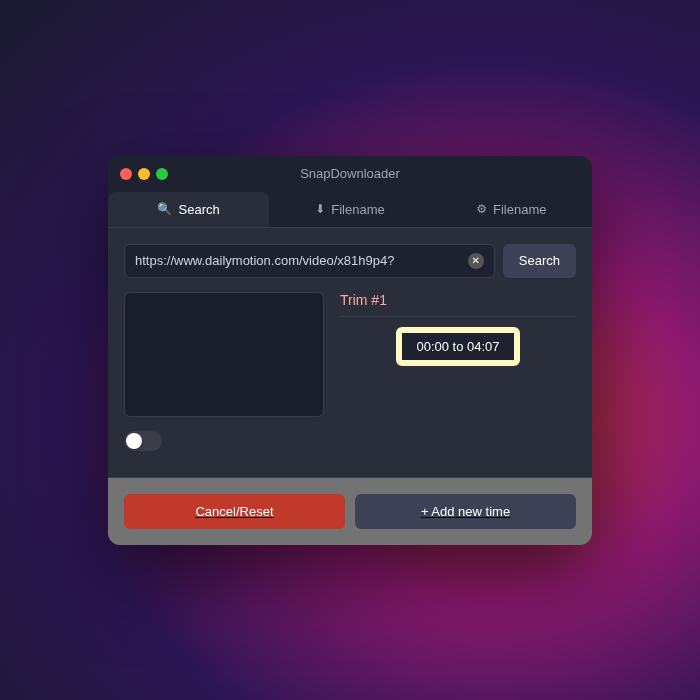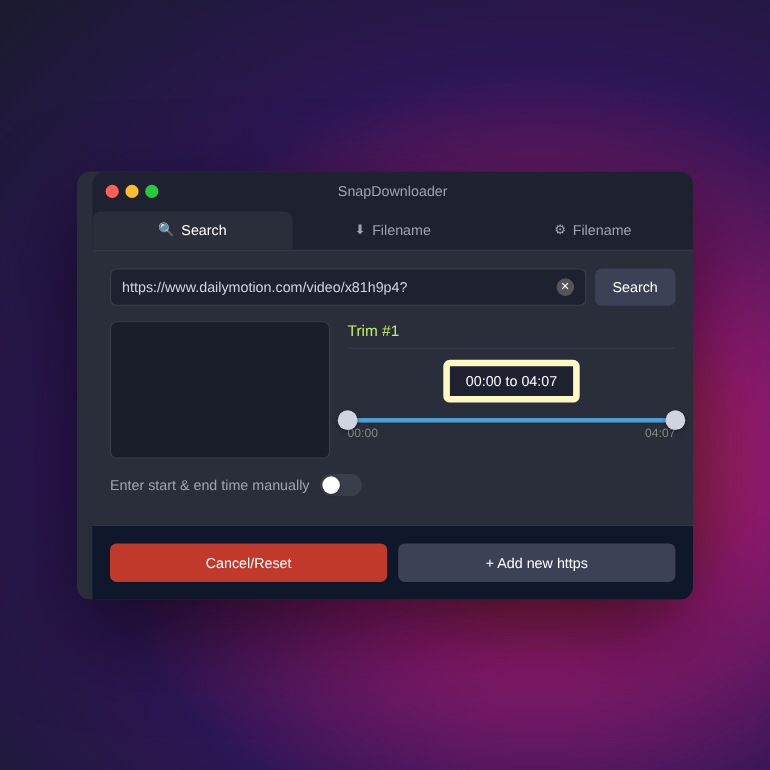--- a/index.html
+++ b/index.html
@@ -9,26 +9,25 @@
       height: 700px;
       background: radial-gradient(ellipse at 70% 60%, #c0392b 0%, #8e1a6e 30%, #2c1654 60%, #1a1a2e 100%);
       display: flex;
       align-items: center;
       justify-content: center;
       font-family: -apple-system, BlinkMacSystemFont, 'Segoe UI', sans-serif;
       overflow: hidden;
     }
 
     .window {
-      width: 560px;
+      width: 484px;
       background: #2a2d3a;
       border-radius: 12px;
       box-shadow: 0 30px 80px rgba(0,0,0,0.6);
       overflow: hidden;
-      padding-left: 14px;
     }
 
     .titlebar {
       background: #1e2130;
       height: 36px;
       display: flex;
       align-items: center;
       justify-content: center;
       position: relative;
       border-radius: 12px 12px 0 0;
@@ -159,21 +158,21 @@
     }
 
     .trim-panel {
       flex: 1;
       display: flex;
       flex-direction: column;
       gap: 10px;
     }
 
     .trim-title {
-      color: #bef264;
+      color: #fca5a5;
       font-size: 14px;
       font-weight: 500;
       padding-bottom: 8px;
       border-bottom: 1px solid #3a3d4a;
     }
 
     .trim-time-display {
       background: #1e2130;
       border: 6px solid #fef9c3;
       border-radius: 6px;
@@ -285,22 +284,23 @@
       padding: 8px 10px;
       color: #d0d4e0;
       font-size: 13px;
       outline: none;
     }
 
     .bottom-bar {
       display: flex;
       gap: 10px;
       padding: 16px;
-      background: #0f172a;
+      background: #737373;
       border-top: 1px solid #3a3d4a;
+      text-decoration: underline;
     }
 
     .btn-cancel {
       flex: 1;
       background: #c0392b;
       color: #fff;
       border: none;
       border-radius: 6px;
       padding: 10px;
       font-size: 13px;
@@ -372,42 +372,30 @@
 
     <div class="video-area">
 
       <div class="video-thumb"></div>
 
       <div class="trim-panel">
         <div class="trim-title">Trim #1</div>
 
         <div class="trim-time-display">00:00  to  04:07</div>
 
-        <div class="slider-container">
-          <div class="slider-track">
-            <div class="slider-fill"></div>
-            <div class="slider-thumb left"></div>
-            <div class="slider-thumb right"></div>
-          </div>
-          <div class="slider-labels">
-            <span class="slider-label">00:00</span>
-            <span class="slider-label">04:07</span>
-          </div>
-        </div>
       </div>
     </div>
 
     <div class="manual-toggle">
-      <span class="toggle-label">Enter start &amp; end time manually</span>
       <div class="toggle-switch">
         <div class="toggle-knob"></div>
       </div>
     </div>
 
 
   </div>
 
   <div class="bottom-bar">
     <button class="btn-cancel">Cancel/Reset</button>
-    <button class="btn-add-trim">+ Add new https</button>
+    <button class="btn-add-trim">+ Add new time</button>
   </div>
 
 </div>
 
 </body></html>

